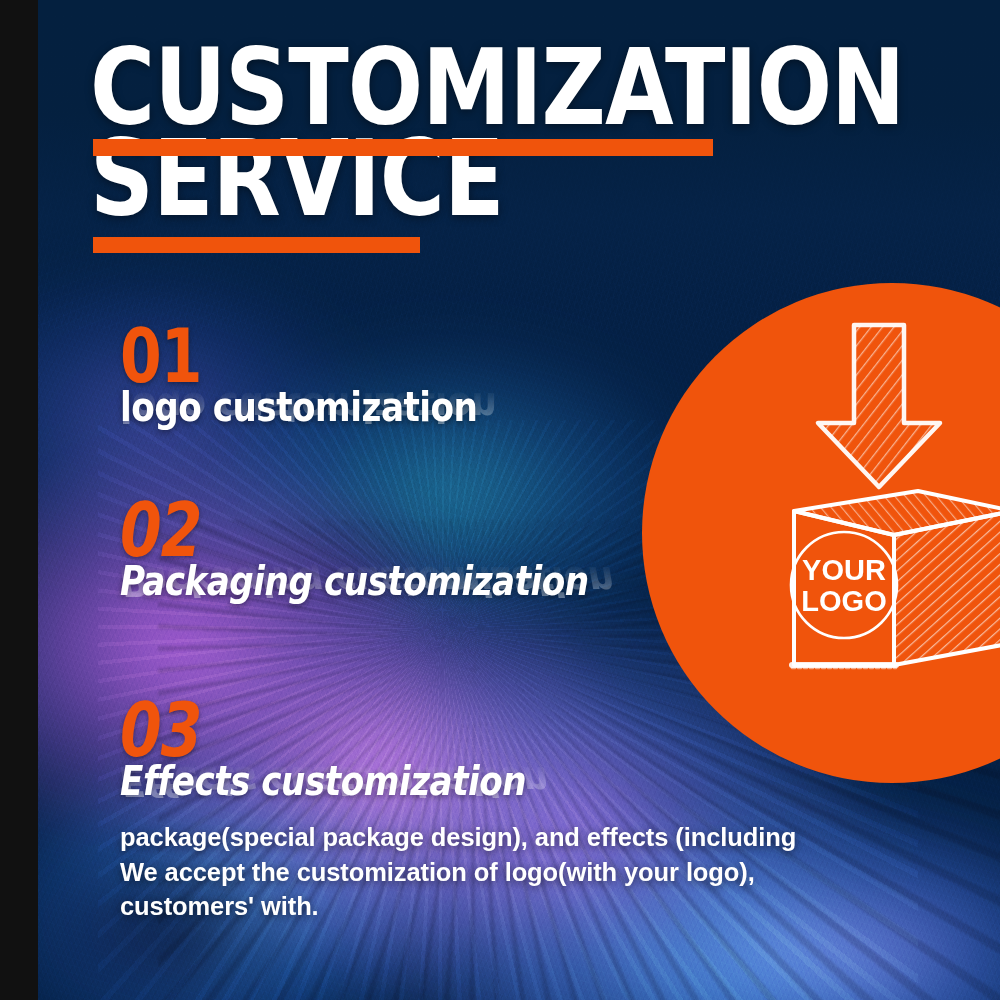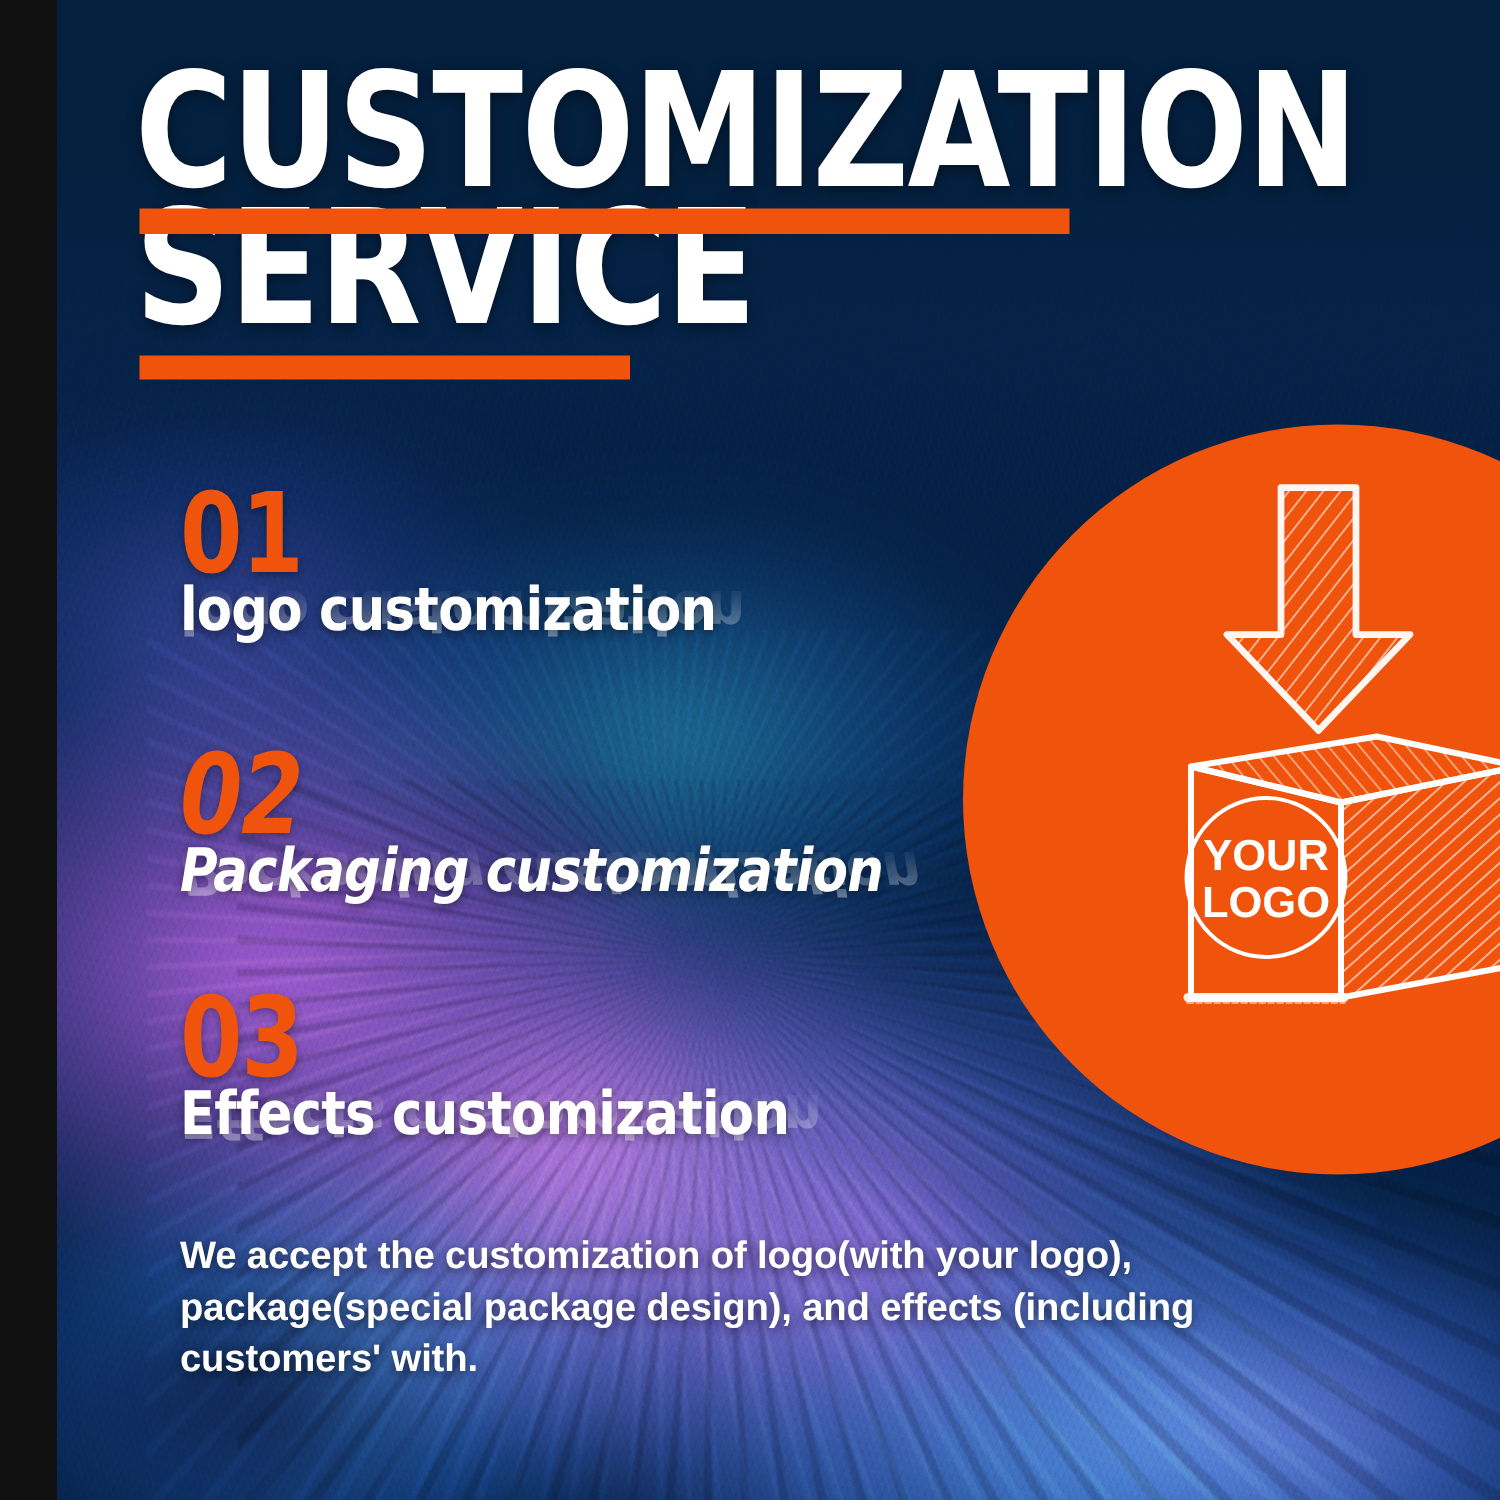--- a/index.html
+++ b/index.html
@@ -87,21 +87,21 @@
        letter-spacing:-.5px;transform:scaleX(.95);transform-origin:left center;
        text-shadow:0 2px 7px rgba(0,0,0,.45);white-space:nowrap;}
   .refl{position:absolute;left:0;top:100%;color:#ffffff;font-size:40px;line-height:1.02;
         letter-spacing:-.5px;white-space:nowrap;
         transform:scaleY(-1);transform-origin:top left;
         opacity:.42;
         -webkit-mask-image:linear-gradient(to top, rgba(0,0,0,0) 8%, rgba(0,0,0,.85) 92%);
         mask-image:linear-gradient(to top, rgba(0,0,0,0) 8%, rgba(0,0,0,.85) 92%);
         pointer-events:none;}
   .reflwrap{position:relative;display:inline-block;}
-  #item1{top:326px;} #item2{top:500px;font-style:italic;} #item3{top:662px;}
+  #item1{top:326px;} #item2{top:500px;font-style:italic;} #item3{top:700px;font-style:italic;}
 
   
   #body{position:absolute;left:82px;top:820px;width:770px;
     color:#ffffff;font-size:25.5px;font-weight:700;line-height:1.36;
     letter-spacing:-.1px;text-shadow:0 2px 8px rgba(0,0,0,.55);}
   #body p{margin:0;}
 
   
   #badge{position:absolute;left:604px;top:283px;width:500px;height:500px;
     border-radius:50%;background:#f0540c;}
@@ -159,22 +159,22 @@
 
   <div class="item" id="item3">
     <div class="cond num">03</div>
     <div class="reflwrap">
       <div class="cond lbl">Effects customization</div>
       <div class="cond refl">Effects customization</div>
     </div>
   </div>
 
   <div id="body">
+    <p>package(special package design), and effects (including</p>
     <p>We accept the customization of logo(with your logo),</p>
-    <p>package(special package design), and effects (including</p>
     <p>customers' with.</p>
   </div>
 
   <div id="badge"></div>
   <div id="badge-art">
     <svg viewBox="0 0 500 500" xmlns="http://www.w3.org/2000/svg" aria-hidden="true">
       <defs>
 
         <pattern id="hatchA" width="9" height="9" patternUnits="userSpaceOnUse" patternTransform="rotate(38)">
           <rect width="9" height="9" fill="none"></rect>

